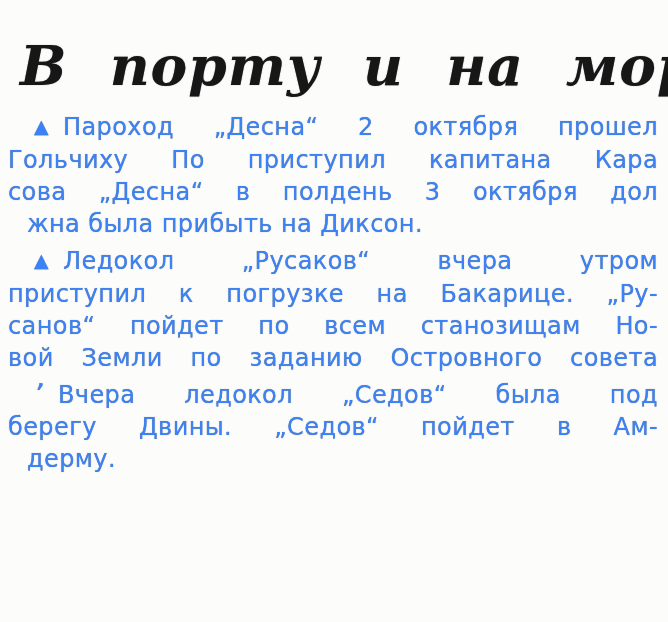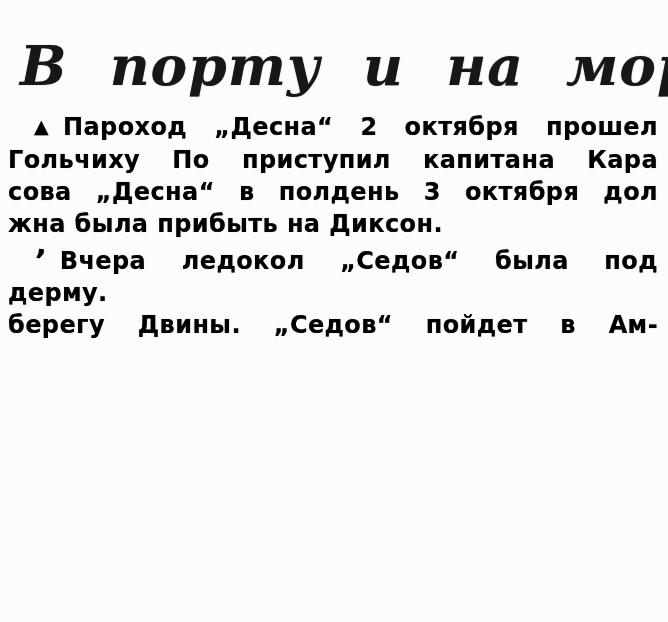--- a/index.html
+++ b/index.html
@@ -20,35 +20,35 @@
     font-size: 55px;
     line-height: 1.1;
     letter-spacing: 1px;
     word-spacing: 22px;
     color: #171717;
     white-space: nowrap;
     text-shadow: 0 0 1px rgba(20,20,20,0.55);
   }
   .body {
     padding: 2px 10px 0 8px;
-    font-weight: 700;
+    font-weight: 400;
     font-size: 24px;
     line-height: 32px;
     letter-spacing: 0.4px;
-    color: #000000;
+    color: #3b82f6;
     text-shadow: 0 0 0.8px rgba(30,30,30,0.6);
   }
   .para { margin-bottom: 5px; }
   .line {
     display: block;
     text-align: justify;
     text-align-last: justify;
   }
   .line.first { padding-left: 26px; }
-  .line.end { text-align-last: left; }
+  .line.end { text-align-last: left; margin-left: 19px; }
   .marker {
     display: inline-block;
     margin-right: 14px;
     font-size: 19px;
     transform: translateY(-2px);
   }
   .marker.wedge {
     font-size: 30px;
     transform: translateY(2px) rotate(8deg);
     line-height: 0;
@@ -64,21 +64,27 @@
   <div class="body">
 
     <p class="para">
       <span class="line first"><span class="marker">▲</span><span>Пароход „Десна“ 2 октября прошел</span></span>
       <span class="line">Гольчиху По приступил капитана Кара</span>
       <span class="line">сова „Десна“ в полдень 3 октября дол</span>
       <span class="line end">жна была прибыть на Диксон.</span>
     </p>
 
 
+    <p class="para">
+      <span class="line first"><span class="marker">▲</span><span>Ледокол „Русаков“ вчера утром</span></span>
+      <span class="line">приступил к погрузке на Бакарице. „Ру-</span>
+      <span class="line">санов“ пойдет по всем станозищам Но-</span>
+      <span class="line">вой Земли по заданию Островного совета</span>
+    </p>
 
     <p class="para">
       <span class="line first"><span class="marker wedge">ʼ</span><span>Вчера ледокол „Седов“ была под</span></span>
+      <span class="line">берегу Двины. „Седов“ пойдет в Ам-</span>
       <span class="line end">дерму.</span>
-      <span class="line">берегу Двины. „Седов“ пойдет в Ам-</span>
     </p>
 
   </div>
 </div>
 
 </body></html>

